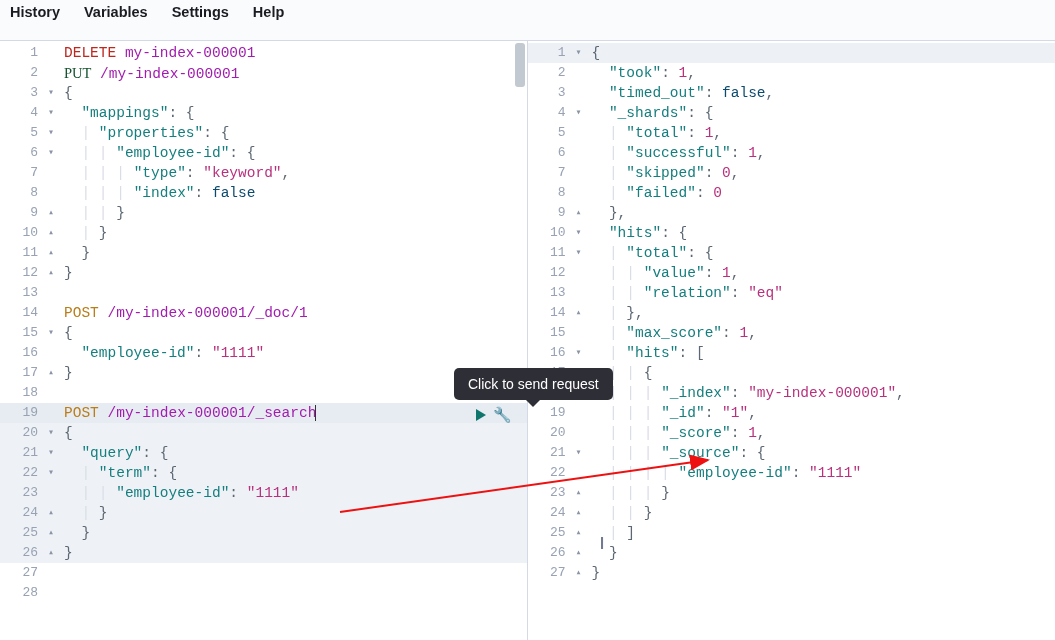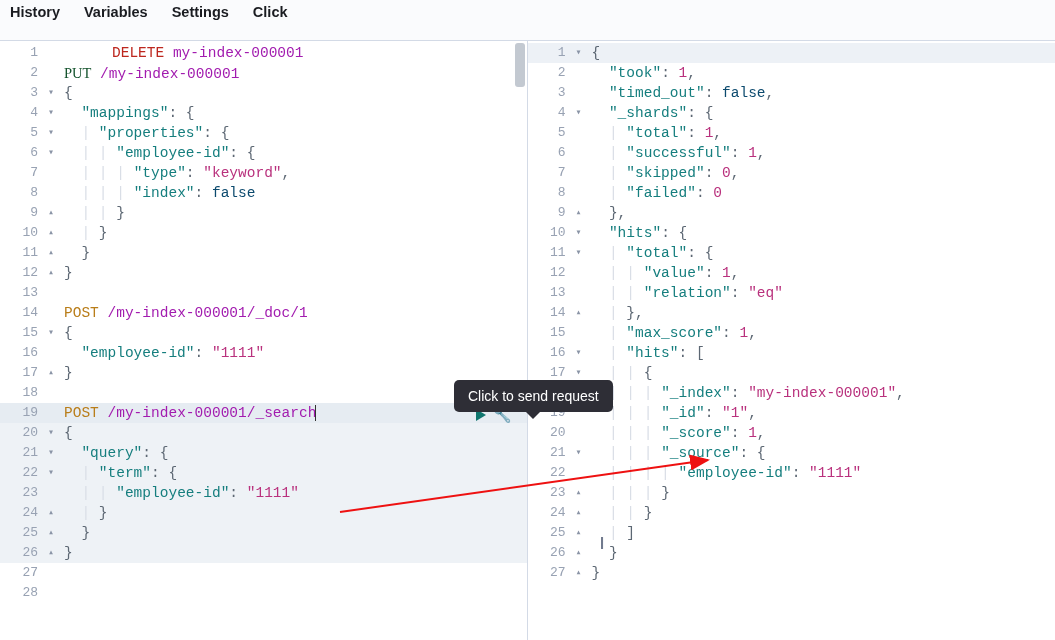--- a/index.html
+++ b/index.html
@@ -66,21 +66,21 @@
     color: #8a94a6;
     font-size: 10px;
     text-align: center;
     user-select: none;
   }
   .code {
     padding-left: 6px;
     flex: 1;
     position: relative;
   }
-  .tk-method-del { color: #bd271e; font-weight: 500; margin-left: 48px; }
+  .tk-method-del { color: #bd271e; font-weight: 500; }
   .tk-method-put { color: #14532d; font-weight: 500; font-family: Liberation Serif, serif; }
   .tk-method-post { color: #b97d19; font-weight: 400; }
   .tk-path { color: #a21caf; }
   .tk-punct { color: #5c6773; }
   .tk-key { color: #157e7e; }
   .tk-str { color: #b9317d; }
   .tk-num { color: #b9317d; }
   .tk-bool { color: #0c4a6e; }
   .tk-guide { color: #d9dee6; }
   .cursor-bar { border-right: 1px solid #333; margin-left: -1px; }
@@ -150,41 +150,41 @@
     pointer-events: none;
   }
 </style>
 </head>
 <body>
 
 <div class="top-bar">
   <span class="top-bar-item">History</span>
   <span class="top-bar-item">Variables</span>
   <span class="top-bar-item">Settings</span>
-  <span class="top-bar-item">Click</span>
+  <span class="top-bar-item">Help</span>
 </div>
 
 <div class="panes">
   <div class="pane pane-left">
     <div class="code-area" id="left-code"><div class="code-line"><span class="ln">1</span><span class="fold"></span><span class="code"><span class="tk-method-del">DELETE</span><span> </span><span class="tk-path">my-index-000001</span></span></div><div class="code-line"><span class="ln">2</span><span class="fold"></span><span class="code"><span class="tk-method-put">PUT</span><span> </span><span class="tk-path">/my-index-000001</span></span></div><div class="code-line"><span class="ln">3</span><span class="fold">▾</span><span class="code"><span class="tk-punct">{</span></span></div><div class="code-line"><span class="ln">4</span><span class="fold">▾</span><span class="code"><span>  </span><span class="tk-key">"mappings"</span><span class="tk-punct">: {</span></span></div><div class="code-line"><span class="ln">5</span><span class="fold">▾</span><span class="code"><span>  </span><span class="tk-guide">| </span><span class="tk-key">"properties"</span><span class="tk-punct">: {</span></span></div><div class="code-line"><span class="ln">6</span><span class="fold">▾</span><span class="code"><span>  </span><span class="tk-guide">| | </span><span class="tk-key">"employee-id"</span><span class="tk-punct">: {</span></span></div><div class="code-line"><span class="ln">7</span><span class="fold"></span><span class="code"><span>  </span><span class="tk-guide">| | | </span><span class="tk-key">"type"</span><span class="tk-punct">: </span><span class="tk-str">"keyword"</span><span class="tk-punct">,</span></span></div><div class="code-line"><span class="ln">8</span><span class="fold"></span><span class="code"><span>  </span><span class="tk-guide">| | | </span><span class="tk-key">"index"</span><span class="tk-punct">: </span><span class="tk-bool">false</span></span></div><div class="code-line"><span class="ln">9</span><span class="fold">▴</span><span class="code"><span>  </span><span class="tk-guide">| | </span><span class="tk-punct">}</span></span></div><div class="code-line"><span class="ln">10</span><span class="fold">▴</span><span class="code"><span>  </span><span class="tk-guide">| </span><span class="tk-punct">}</span></span></div><div class="code-line"><span class="ln">11</span><span class="fold">▴</span><span class="code"><span>  </span><span class="tk-punct">}</span></span></div><div class="code-line"><span class="ln">12</span><span class="fold">▴</span><span class="code"><span class="tk-punct">}</span></span></div><div class="code-line"><span class="ln">13</span><span class="fold"></span><span class="code"></span></div><div class="code-line"><span class="ln">14</span><span class="fold"></span><span class="code"><span class="tk-method-post">POST</span><span> </span><span class="tk-path">/my-index-000001/_doc/1</span></span></div><div class="code-line"><span class="ln">15</span><span class="fold">▾</span><span class="code"><span class="tk-punct">{</span></span></div><div class="code-line"><span class="ln">16</span><span class="fold"></span><span class="code"><span>  </span><span class="tk-key">"employee-id"</span><span class="tk-punct">: </span><span class="tk-str">"1111"</span></span></div><div class="code-line"><span class="ln">17</span><span class="fold">▴</span><span class="code"><span class="tk-punct">}</span></span></div><div class="code-line"><span class="ln">18</span><span class="fold"></span><span class="code"></span></div><div class="code-line hl-row"><span class="ln">19</span><span class="fold"></span><span class="code"><span class="tk-method-post">POST</span><span> </span><span class="tk-path">/my-index-000001/_search</span><span class="cursor-bar"></span></span></div><div class="code-line hl-block"><span class="ln">20</span><span class="fold">▾</span><span class="code"><span class="tk-punct">{</span></span></div><div class="code-line hl-block"><span class="ln">21</span><span class="fold">▾</span><span class="code"><span>  </span><span class="tk-key">"query"</span><span class="tk-punct">: {</span></span></div><div class="code-line hl-block"><span class="ln">22</span><span class="fold">▾</span><span class="code"><span>  </span><span class="tk-guide">| </span><span class="tk-key">"term"</span><span class="tk-punct">: {</span></span></div><div class="code-line hl-block"><span class="ln">23</span><span class="fold"></span><span class="code"><span>  </span><span class="tk-guide">| | </span><span class="tk-key">"employee-id"</span><span class="tk-punct">: </span><span class="tk-str">"1111"</span></span></div><div class="code-line hl-block"><span class="ln">24</span><span class="fold">▴</span><span class="code"><span>  </span><span class="tk-guide">| </span><span class="tk-punct">}</span></span></div><div class="code-line hl-block"><span class="ln">25</span><span class="fold">▴</span><span class="code"><span>  </span><span class="tk-punct">}</span></span></div><div class="code-line hl-block"><span class="ln">26</span><span class="fold">▴</span><span class="code"><span class="tk-punct">}</span></span></div><div class="code-line"><span class="ln">27</span><span class="fold"></span><span class="code"></span></div><div class="code-line"><span class="ln">28</span><span class="fold"></span><span class="code"></span></div></div>
     <div class="scroll-thumb-left"></div>
     <div class="actions-inline" id="inline-actions" style="top: 365px;">
       <div class="actions-inner">
         <div class="play-icon"></div>
         <span class="wrench-icon">🔧</span>
       </div>
     </div>
   </div>
   <div class="pane pane-right">
     <div class="code-area" id="right-code"><div class="code-line hl-response-top"><span class="ln">1</span><span class="fold">▾</span><span class="code"><span class="tk-punct">{</span></span></div><div class="code-line"><span class="ln">2</span><span class="fold"></span><span class="code"><span>  </span><span class="tk-key">"took"</span><span class="tk-punct">: </span><span class="tk-num">1</span><span class="tk-punct">,</span></span></div><div class="code-line"><span class="ln">3</span><span class="fold"></span><span class="code"><span>  </span><span class="tk-key">"timed_out"</span><span class="tk-punct">: </span><span class="tk-bool">false</span><span class="tk-punct">,</span></span></div><div class="code-line"><span class="ln">4</span><span class="fold">▾</span><span class="code"><span>  </span><span class="tk-key">"_shards"</span><span class="tk-punct">: {</span></span></div><div class="code-line"><span class="ln">5</span><span class="fold"></span><span class="code"><span>  </span><span class="tk-guide">| </span><span class="tk-key">"total"</span><span class="tk-punct">: </span><span class="tk-num">1</span><span class="tk-punct">,</span></span></div><div class="code-line"><span class="ln">6</span><span class="fold"></span><span class="code"><span>  </span><span class="tk-guide">| </span><span class="tk-key">"successful"</span><span class="tk-punct">: </span><span class="tk-num">1</span><span class="tk-punct">,</span></span></div><div class="code-line"><span class="ln">7</span><span class="fold"></span><span class="code"><span>  </span><span class="tk-guide">| </span><span class="tk-key">"skipped"</span><span class="tk-punct">: </span><span class="tk-num">0</span><span class="tk-punct">,</span></span></div><div class="code-line"><span class="ln">8</span><span class="fold"></span><span class="code"><span>  </span><span class="tk-guide">| </span><span class="tk-key">"failed"</span><span class="tk-punct">: </span><span class="tk-num">0</span></span></div><div class="code-line"><span class="ln">9</span><span class="fold">▴</span><span class="code"><span>  </span><span class="tk-punct">},</span></span></div><div class="code-line"><span class="ln">10</span><span class="fold">▾</span><span class="code"><span>  </span><span class="tk-key">"hits"</span><span class="tk-punct">: {</span></span></div><div class="code-line"><span class="ln">11</span><span class="fold">▾</span><span class="code"><span>  </span><span class="tk-guide">| </span><span class="tk-key">"total"</span><span class="tk-punct">: {</span></span></div><div class="code-line"><span class="ln">12</span><span class="fold"></span><span class="code"><span>  </span><span class="tk-guide">| | </span><span class="tk-key">"value"</span><span class="tk-punct">: </span><span class="tk-num">1</span><span class="tk-punct">,</span></span></div><div class="code-line"><span class="ln">13</span><span class="fold"></span><span class="code"><span>  </span><span class="tk-guide">| | </span><span class="tk-key">"relation"</span><span class="tk-punct">: </span><span class="tk-str">"eq"</span></span></div><div class="code-line"><span class="ln">14</span><span class="fold">▴</span><span class="code"><span>  </span><span class="tk-guide">| </span><span class="tk-punct">},</span></span></div><div class="code-line"><span class="ln">15</span><span class="fold"></span><span class="code"><span>  </span><span class="tk-guide">| </span><span class="tk-key">"max_score"</span><span class="tk-punct">: </span><span class="tk-num">1</span><span class="tk-punct">,</span></span></div><div class="code-line"><span class="ln">16</span><span class="fold">▾</span><span class="code"><span>  </span><span class="tk-guide">| </span><span class="tk-key">"hits"</span><span class="tk-punct">: [</span></span></div><div class="code-line"><span class="ln">17</span><span class="fold">▾</span><span class="code"><span>  </span><span class="tk-guide">| | </span><span class="tk-punct">{</span></span></div><div class="code-line"><span class="ln">18</span><span class="fold"></span><span class="code"><span>  </span><span class="tk-guide">| | | </span><span class="tk-key">"_index"</span><span class="tk-punct">: </span><span class="tk-str">"my-index-000001"</span><span class="tk-punct">,</span></span></div><div class="code-line"><span class="ln">19</span><span class="fold"></span><span class="code"><span>  </span><span class="tk-guide">| | | </span><span class="tk-key">"_id"</span><span class="tk-punct">: </span><span class="tk-str">"1"</span><span class="tk-punct">,</span></span></div><div class="code-line"><span class="ln">20</span><span class="fold"></span><span class="code"><span>  </span><span class="tk-guide">| | | </span><span class="tk-key">"_score"</span><span class="tk-punct">: </span><span class="tk-num">1</span><span class="tk-punct">,</span></span></div><div class="code-line"><span class="ln">21</span><span class="fold">▾</span><span class="code"><span>  </span><span class="tk-guide">| | | </span><span class="tk-key">"_source"</span><span class="tk-punct">: {</span></span></div><div class="code-line"><span class="ln">22</span><span class="fold"></span><span class="code"><span>  </span><span class="tk-guide">| | | | </span><span class="tk-key">"employee-id"</span><span class="tk-punct">: </span><span class="tk-str">"1111"</span></span></div><div class="code-line"><span class="ln">23</span><span class="fold">▴</span><span class="code"><span>  </span><span class="tk-guide">| | | </span><span class="tk-punct">}</span></span></div><div class="code-line"><span class="ln">24</span><span class="fold">▴</span><span class="code"><span>  </span><span class="tk-guide">| | </span><span class="tk-punct">}</span></span></div><div class="code-line"><span class="ln">25</span><span class="fold">▴</span><span class="code"><span>  </span><span class="tk-guide">| </span><span class="tk-punct">]</span></span></div><div class="code-line"><span class="ln">26</span><span class="fold">▴</span><span class="code"><span>  </span><span class="tk-punct">}</span></span></div><div class="code-line"><span class="ln">27</span><span class="fold">▴</span><span class="code"><span class="tk-punct">}</span></span></div></div>
   </div>
   <div class="splitter-handle">||</div>
 </div>
 
-<div class="tooltip" style="left:454px; top:380px;">
+<div class="tooltip" style="left:454px; top:368px;">
   <span>Click to send request</span>
 </div>
 
 <svg class="arrow-svg" style="left:338px; top:454px;" width="380" height="70">
   <defs>
     <marker id="ah" markerWidth="10" markerHeight="8" refX="9" refY="4" orient="auto">
       <polygon points="0 0, 10 4, 0 8" fill="#e11"></polygon>
     </marker>
   </defs>
   <line x1="2" y1="58" x2="370" y2="6" stroke="#e11" stroke-width="2" marker-end="url(#ah)"></line>

